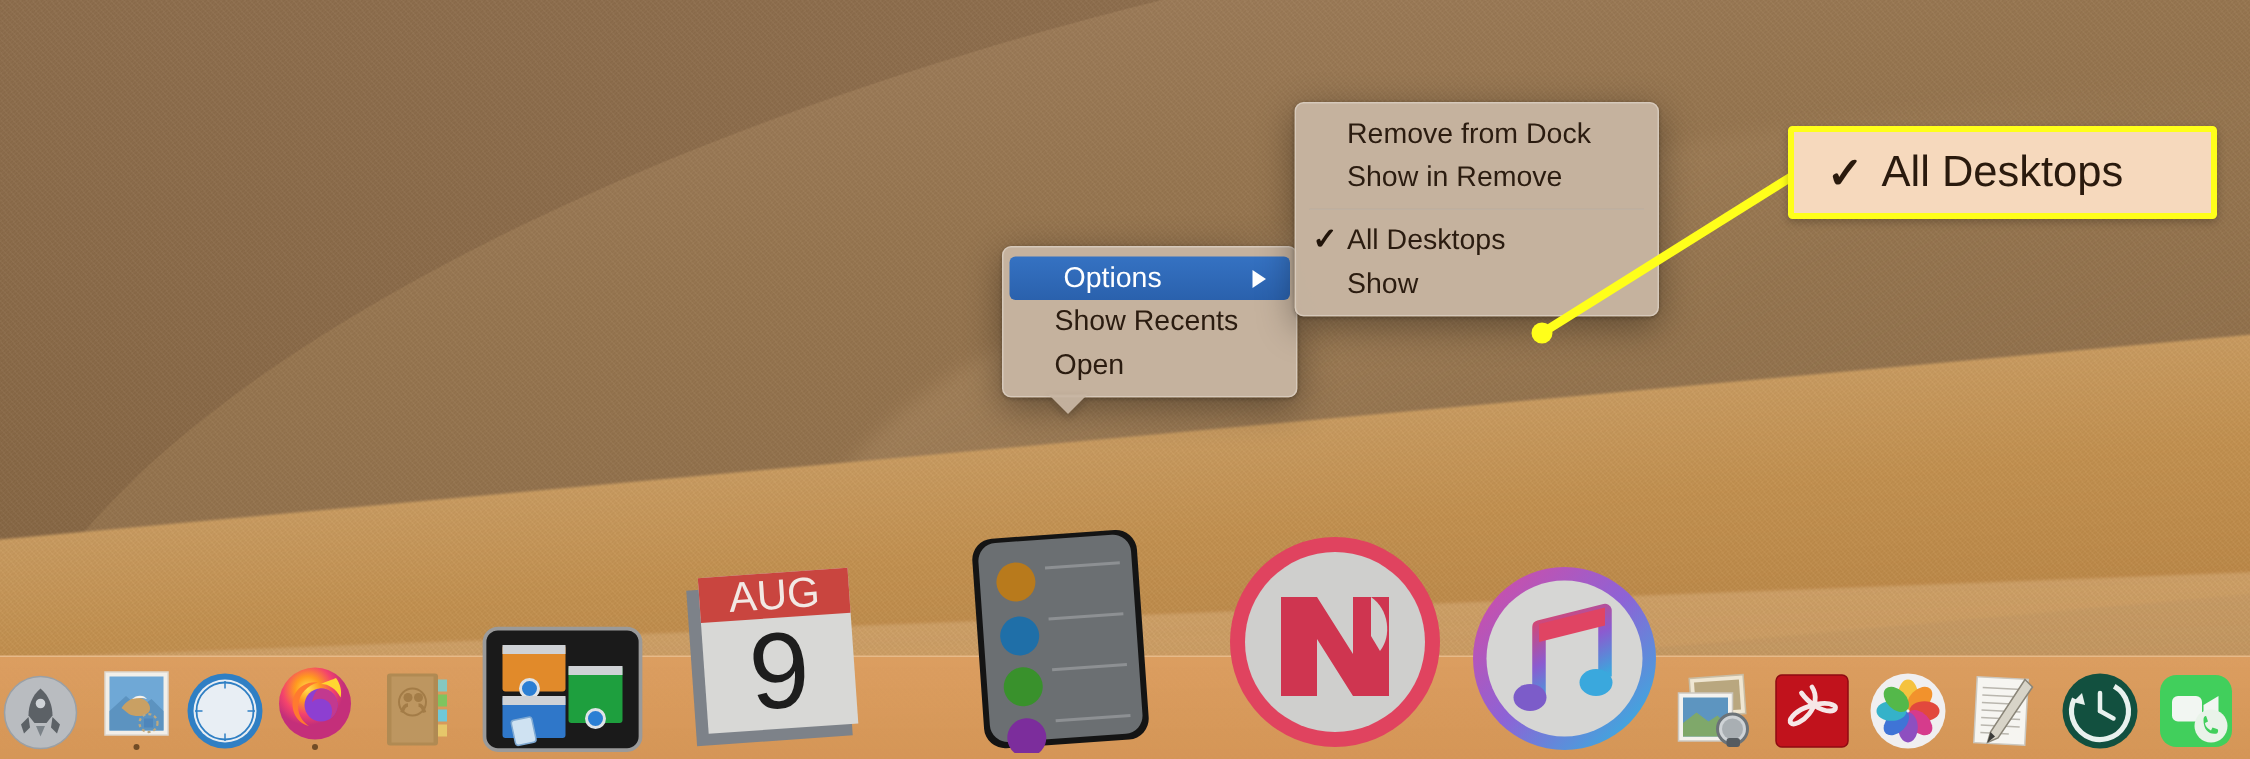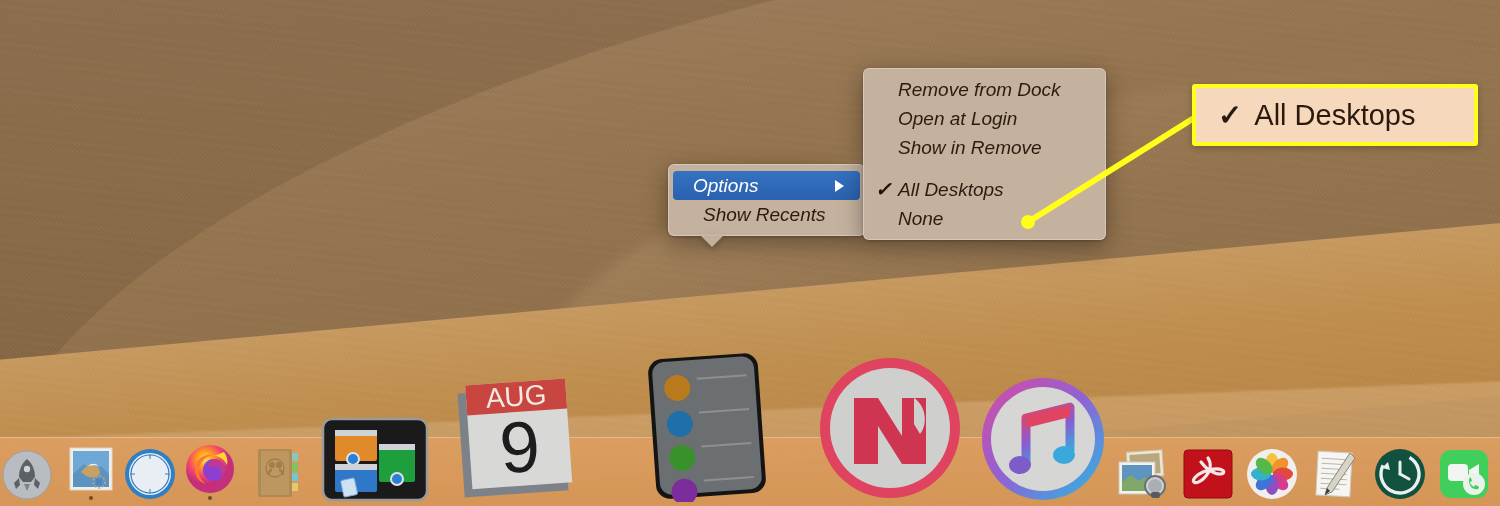--- a/index.html
+++ b/index.html
@@ -91,28 +91,27 @@
     font-size: 19px;
     color: #2b1c10;
     padding: 6px 0;
     backdrop-filter: blur(12px);
   }
   .menu-row {
     display: flex; align-items: center; justify-content: space-between;
     height: 29px; padding: 0 16px 0 34px;
     white-space: nowrap;
     line-height: 29px;
-    font-style: italic;
   }
   .menu-row.sel {
     background: linear-gradient(180deg, #3572c2 0%, #2a61ad 100%);
     color: #ffffff;
     margin: 0 4px;
     border-radius: 4px;
-    padding-left: 20px;
+    padding-left: 36px;
   }
   .menu-row.disabled { color: rgba(80,62,48,.48); }
   .menu-sep {
     height: 1px; margin: 6px 9px;
     background: rgba(90,70,50,.26);
     border-bottom: 1px solid rgba(255,255,255,.26);
   }
   .submenu-arrow {
     width: 0; height: 0;
     border-left: 9px solid #ffffff;
@@ -397,44 +396,44 @@
   </div>
 
   <div class="menu" id="ctx-menu" style="left:668px; top:164px; width:197px;">
     <div class="menu-row sel">
       <span>Options</span>
       <span class="submenu-arrow"></span>
     </div>
     <div class="menu-row">
       <span>Show Recents</span>
     </div>
+    <div class="menu-row">
+      <span>Open</span>
+    </div>
     <div class="menu-tail"></div>
   </div>
 
   <div class="menu" id="sub-menu" style="left:863px; top:68px; width:243px;">
 
     <div class="menu-row">
       <span>Remove from Dock</span>
-    </div>
-    <div class="menu-row">
-      <span>Open at Login</span>
     </div>
     <div class="menu-row">
       <span>Show in Remove</span>
     </div>
 
     <div class="menu-sep"></div>
 
 
     <div class="menu-row menu-row-wrap">
       <span class="checkmark">✓</span>
       <span>All Desktops</span>
     </div>
     <div class="menu-row">
-      <span>None</span>
+      <span>Show</span>
     </div>
   </div>
 
   <svg class="leader" width="1500" height="506">
     <line x1="1028" y1="222" x2="1194" y2="118" stroke="#ffff1a" stroke-width="6" stroke-linecap="round"></line>
     <circle cx="1028" cy="222" r="7" fill="#ffff1a"></circle>
   </svg>
 
   <div class="callout" style="left:1192px; top:84px; width:286px; height:62px;">
     <span class="callout-check">✓</span>

